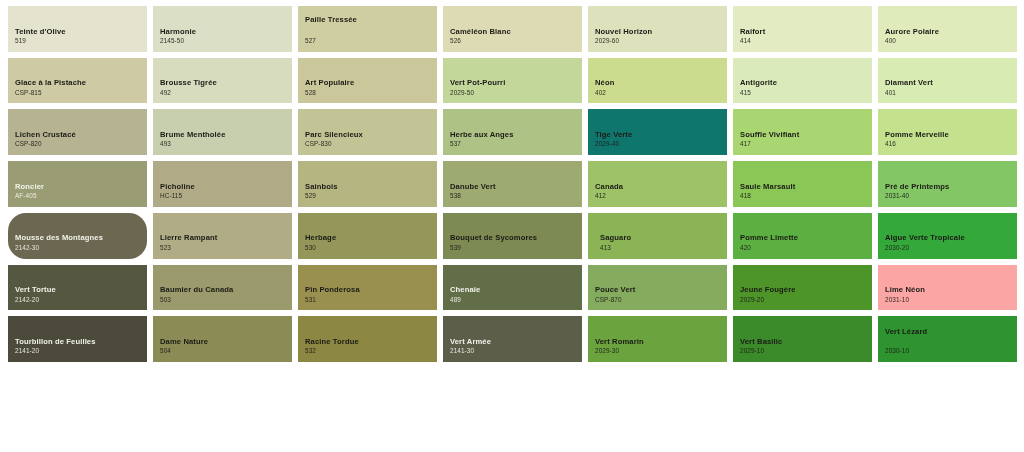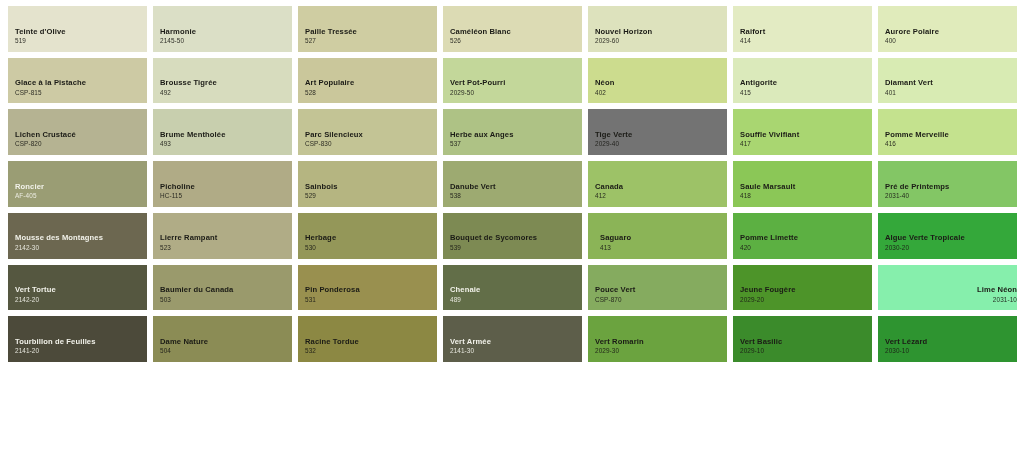--- a/index.html
+++ b/index.html
@@ -62,21 +62,21 @@
 
 <div id="palette-grid" style="background: rgb(255, 255, 255);">
     <div class="swatch dark-text" style="background: rgb(228, 227, 205);">
       <div class="swatch-name">Teinte d'Olive</div>
       <div class="swatch-code">519</div>
     </div>
     <div class="swatch dark-text" style="background: rgb(219, 223, 198);">
       <div class="swatch-name">Harmonie</div>
       <div class="swatch-code">2145-50</div>
     </div>
-    <div class="swatch dark-text" style="background: rgb(207, 205, 162);">
+    <div class="swatch dark-text" style="background: rgb(207, 205, 162); gap: 12px;">
       <div class="swatch-name">Paille Tressée</div>
       <div class="swatch-code">527</div>
     </div>
     <div class="swatch dark-text" style="background: rgb(220, 219, 180);">
       <div class="swatch-name">Caméléon Blanc</div>
       <div class="swatch-code">526</div>
     </div>
     <div class="swatch dark-text" style="background: rgb(221, 226, 189);">
       <div class="swatch-name">Nouvel Horizon</div>
       <div class="swatch-code">2029-60</div>
@@ -126,21 +126,21 @@
       <div class="swatch-code">493</div>
     </div>
     <div class="swatch dark-text" style="background: rgb(195, 196, 149);">
       <div class="swatch-name">Parc Silencieux</div>
       <div class="swatch-code">CSP-830</div>
     </div>
     <div class="swatch dark-text" style="background: rgb(174, 194, 133); padding-left: 7px;">
       <div class="swatch-name">Herbe aux Anges</div>
       <div class="swatch-code">537</div>
     </div>
-    <div class="swatch dark-text" style="background: #737373;">
+    <div class="swatch dark-text" style="background: #0f766e;">
       <div class="swatch-name">Tige Verte</div>
       <div class="swatch-code">2029-40</div>
     </div>
     <div class="swatch dark-text" style="background: rgb(169, 214, 113);">
       <div class="swatch-name">Souffle Vivifiant</div>
       <div class="swatch-code">417</div>
     </div>
     <div class="swatch dark-text" style="background: rgb(196, 226, 142);">
       <div class="swatch-name">Pomme Merveille</div>
       <div class="swatch-code">416</div>
@@ -166,21 +166,21 @@
       <div class="swatch-code">412</div>
     </div>
     <div class="swatch dark-text" style="background: rgb(139, 199, 87);">
       <div class="swatch-name">Saule Marsault</div>
       <div class="swatch-code">418</div>
     </div>
     <div class="swatch dark-text" style="background: rgb(131, 198, 101);">
       <div class="swatch-name">Pré de Printemps</div>
       <div class="swatch-code">2031-40</div>
     </div>
-    <div class="swatch light-text" style="background: rgb(108, 103, 80);">
+    <div class="swatch light-text" style="background: rgb(108, 103, 80); border-radius: 18px;">
       <div class="swatch-name">Mousse des Montagnes</div>
       <div class="swatch-code">2142-30</div>
     </div>
     <div class="swatch dark-text" style="background: rgb(176, 172, 134);">
       <div class="swatch-name">Lierre Rampant</div>
       <div class="swatch-code">523</div>
     </div>
     <div class="swatch dark-text" style="background: rgb(148, 151, 89);">
       <div class="swatch-name">Herbage</div>
       <div class="swatch-code">530</div>
@@ -218,21 +218,21 @@
       <div class="swatch-code">489</div>
     </div>
     <div class="swatch dark-text" style="background: rgb(133, 171, 95);">
       <div class="swatch-name">Pouce Vert</div>
       <div class="swatch-code">CSP-870</div>
     </div>
     <div class="swatch dark-text" style="background: rgb(77, 148, 41);">
       <div class="swatch-name">Jeune Fougère</div>
       <div class="swatch-code">2029-20</div>
     </div>
-    <div class="swatch dark-text" style="background: #86efac; text-align: right;">
+    <div class="swatch dark-text" style="background: #fca5a5;">
       <div class="swatch-name">Lime Néon</div>
       <div class="swatch-code">2031-10</div>
     </div>
     <div class="swatch light-text" style="background: rgb(76, 74, 58);">
       <div class="swatch-name">Tourbillon de Feuilles</div>
       <div class="swatch-code">2141-20</div>
     </div>
     <div class="swatch dark-text" style="background: rgb(139, 140, 85);">
       <div class="swatch-name">Dame Nature</div>
       <div class="swatch-code">504</div>
@@ -246,17 +246,17 @@
       <div class="swatch-code">2141-30</div>
     </div>
     <div class="swatch dark-text" style="background: rgb(107, 163, 63);">
       <div class="swatch-name">Vert Romarin</div>
       <div class="swatch-code">2029-30</div>
     </div>
     <div class="swatch dark-text" style="background: rgb(59, 139, 43);">
       <div class="swatch-name">Vert Basilic</div>
       <div class="swatch-code">2029-10</div>
     </div>
-    <div class="swatch dark-text" style="background: rgb(46, 148, 48);">
+    <div class="swatch dark-text" style="background: rgb(46, 148, 48); gap: 10px;">
       <div class="swatch-name">Vert Lézard</div>
       <div class="swatch-code">2030-10</div>
     </div>
   </div>
 
 </body></html>

